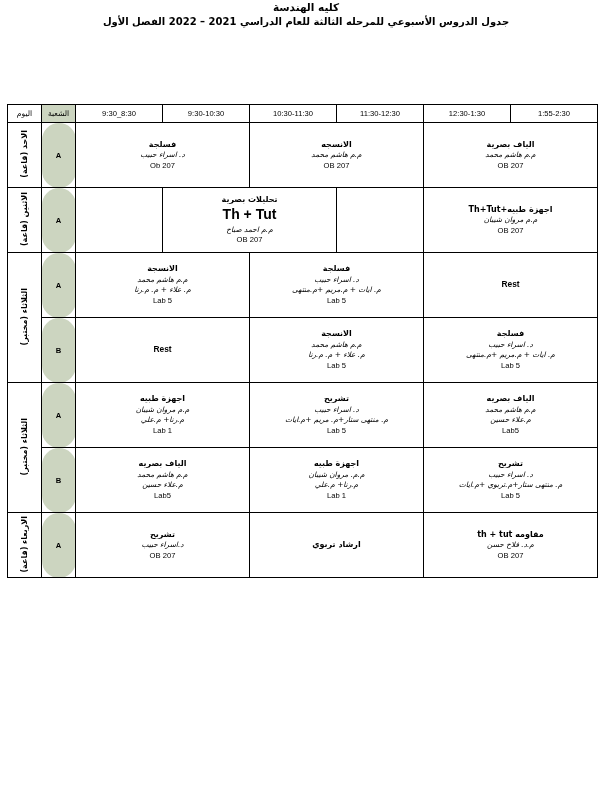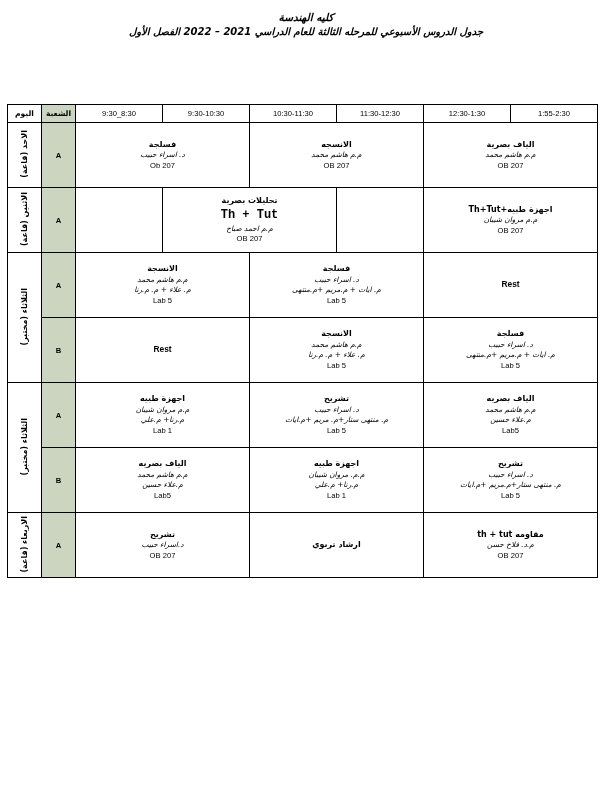--- a/index.html
+++ b/index.html
@@ -16,23 +16,21 @@
     overflow: hidden;
   }
   .page {
     width: 612px;
     height: 792px;
     position: relative;
     box-sizing: border-box;
   }
   .header {
     text-align: center;
-    padding-top: 10px;
     line-height: 1.45;
-    font-style: italic;
   }
   .header .line {
     font-weight: bold;
     font-size: 10.5px;
     letter-spacing: 0;
   }
   .header .line1 { font-size: 10.5px; }
   .header .line2 { font-size: 11px; }
   .header .line3 { font-size: 10px; }
 
@@ -56,21 +54,21 @@
   }
   .timehdr td {
     height: 17px;
     font-size: 7.2px;
     font-weight: normal;
     font-family: "Liberation Sans", sans-serif;
   }
   .timehdr td.daycol,
   .timehdr td.seccol {
     font-family: "DejaVu Sans", sans-serif;
-    font-weight: bold;
+    font-weight: normal;
     font-size: 7.6px;
   }
   td.daycol {
     width: 33px;
     background: #ffffff;
   }
   td.seccol {
     width: 33px;
     background: #ccd5c0;
     font-weight: bold;
@@ -98,36 +96,36 @@
     font-size: 7.6px;
     display: block;
     font-family: Liberation Sans, sans-serif;
   }
   .cell .rest {
     font-weight: bold;
     font-size: 8.4px;
     font-family: "Liberation Sans", sans-serif;
   }
   .cell .latin {
-    font-family: Liberation Mono, monospace;
-    font-weight: bold;
-    font-size: 12px;
+    font-family: Liberation Sans, sans-serif;
+    font-weight: bold;
+    font-size: 14px;
   }
   .dayname {
     font-weight: bold;
     font-size: 8px;
     writing-mode: vertical-rl;
     text-orientation: mixed;
     transform: rotate(180deg);
     display: inline-block;
     white-space: nowrap;
     line-height: 1;
   }
   .empty { background: #ffffff; }
-  .rowA td { height: 64px; }
+  .rowA td { height: 64px; border-radius: 27px; }
 </style>
 </head>
 <body>
 
 <div class="page">
 
   <div class="header">
     <div class="line line1">كليه الهندسة</div>
     <div class="line line3">جدول الدروس الأسبوعي للمرحله الثالثة للعام الدراسي 2021 – 2022 الفصل الأول</div>
   </div>
@@ -257,21 +255,21 @@
               </div>
             </td>
             <td class="seccol">A</td>
             <td class="daycol" rowspan="2"><span class="dayname">الثلاثاء (مختبر)</span></td>
           </tr>
           <tr class="rowA">
             <td class="slot" colspan="2">
               <div class="cell">
                 <span class="t">تشريح</span>
                 <span class="s">د. اسراء حبيب</span>
-                <span class="s">م. منتهى ستار+م.مريم +م.ايات</span>
+                <span class="s">م. منتهى ستار+م.تربوي +م.ايات</span>
                 <span class="r">Lab 5</span>
               </div>
             </td>
             <td class="slot" colspan="2">
               <div class="cell">
                 <span class="t">اجهزة طبيه</span>
                 <span class="s">م.م. مروان شيبان</span>
                 <span class="s">م.رنا+ م.علي</span>
                 <span class="r">Lab 1</span>
               </div>

